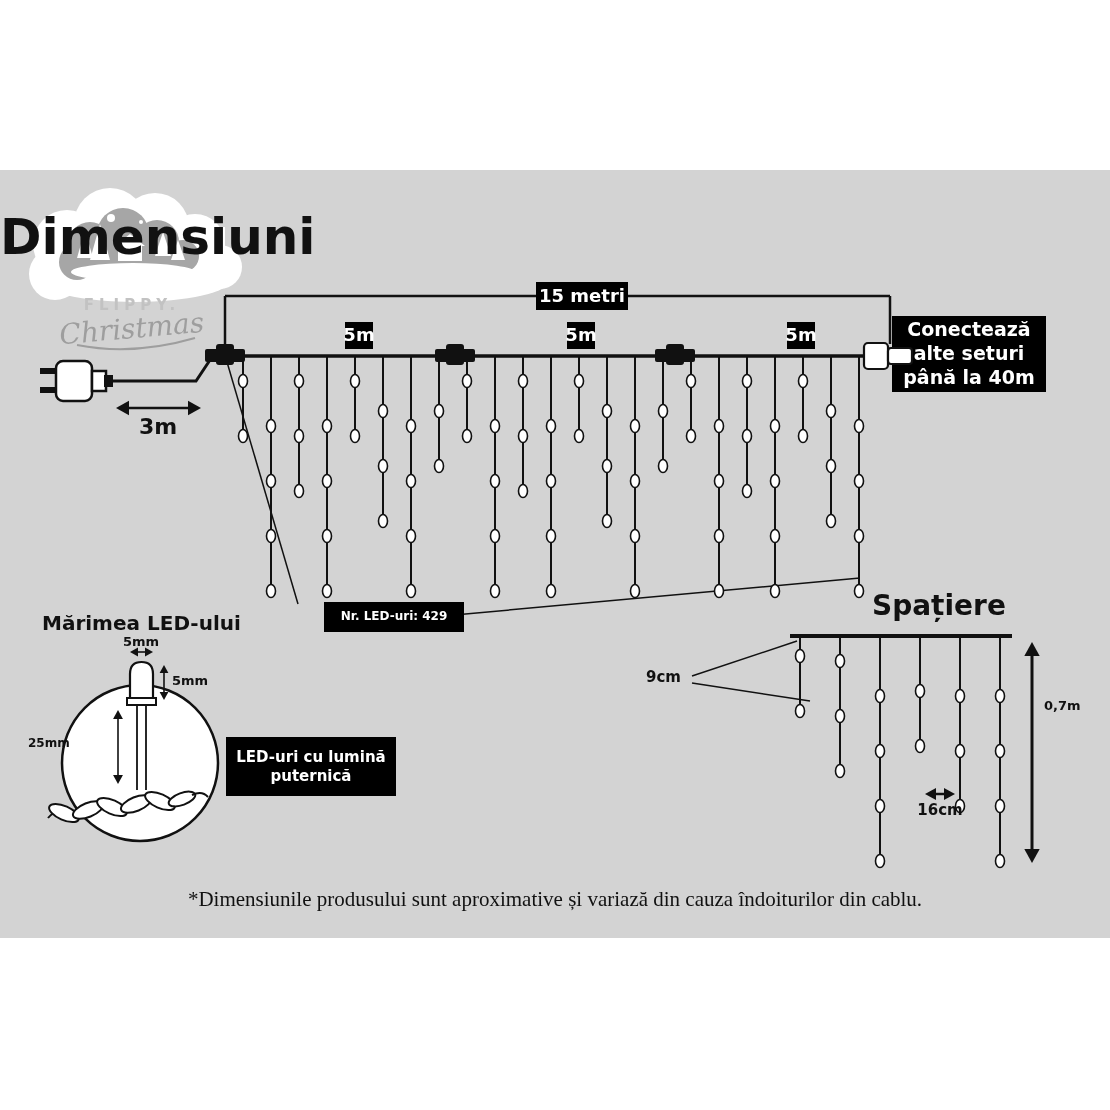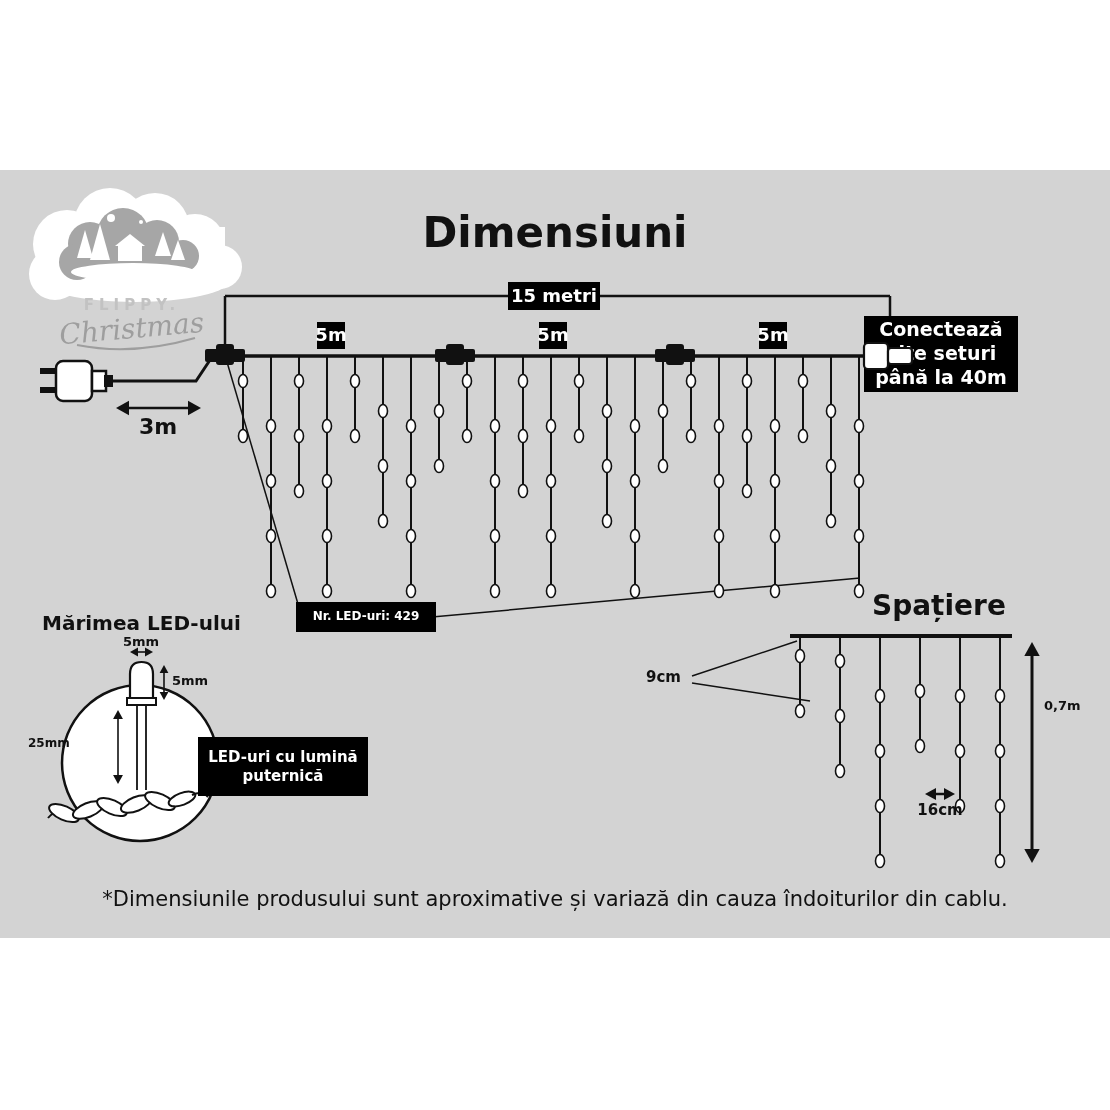--- a/index.html
+++ b/index.html
@@ -5,23 +5,23 @@
   * { margin:0; padding:0; box-sizing:border-box; }
   html,body { width:1110px; height:1110px; }
   body { position:relative; background:#ffffff; font-family:"DejaVu Sans", sans-serif; color:#111; overflow:hidden; }
   .band { position:absolute; left:0; top:170px; width:1110px; height:768px; background:#d3d3d3; z-index:0; }
   svg.layer { position:absolute; left:0; top:0; z-index:1; pointer-events:none; }
   #art-top { z-index:3; }
   #logo-svg { position:absolute; left:15px; top:182px; z-index:2; pointer-events:none; }
   .txt { position:absolute; z-index:2; color:#111; white-space:nowrap; }
   .b { font-weight:bold; }
   .ctr { text-align:center; }
-  .bbox { position:absolute; z-index:2; background:#000; color:#fff; display:flex; flex-direction:column; align-items:center; justify-content:center; text-align:center; font-weight:bold; line-height:1.26; }
-  #title { left:0; top:208px; width:1110px; text-align:center; font-size:42px; font-weight:bold; }
-  #footnote { left:0; top:887px; width:1110px; text-align:center; font-size:21px; }
+  .bbox { position:absolute; z-index:2; background:#000; color:#fff; display:flex; flex-direction:column; align-items:center; justify-content:center; text-align:center; font-weight:bold; line-height:1.26;margin-left:28px; }
+  #title { left:0; top:208px; width:1110px; text-align:left; font-size:50px; font-weight:bold; }
+  #footnote { left:0; top:887px; width:1110px; text-align:center; font-size:21px;font-family:Liberation Serif, serif; }
   #b15 { left:508px; top:282px; width:92px; height:28px; font-size:18px; }
   .b5 { width:28px; height:27px; font-size:18px; top:322px; }
   #b5a { left:317px; } #b5b { left:539px; } #b5c { left:759px; }
   #bconnect { left:864px; top:316px; width:154px; height:76px; font-size:19px; }
   #bledcount { left:296px; top:602px; width:140px; height:30px; font-size:12px; }
   #blednote { left:198px; top:737px; width:170px; height:59px; font-size:15px; }
   #lead-label { left:118px; top:414px; width:80px; font-size:22px; }
   #led-heading { left:42px; top:611px; font-size:20px; }
   #led-width-label { left:113px; top:634px; width:56px; font-size:13px; }
   #led-height-label { left:172px; top:673px; font-size:13px; }

